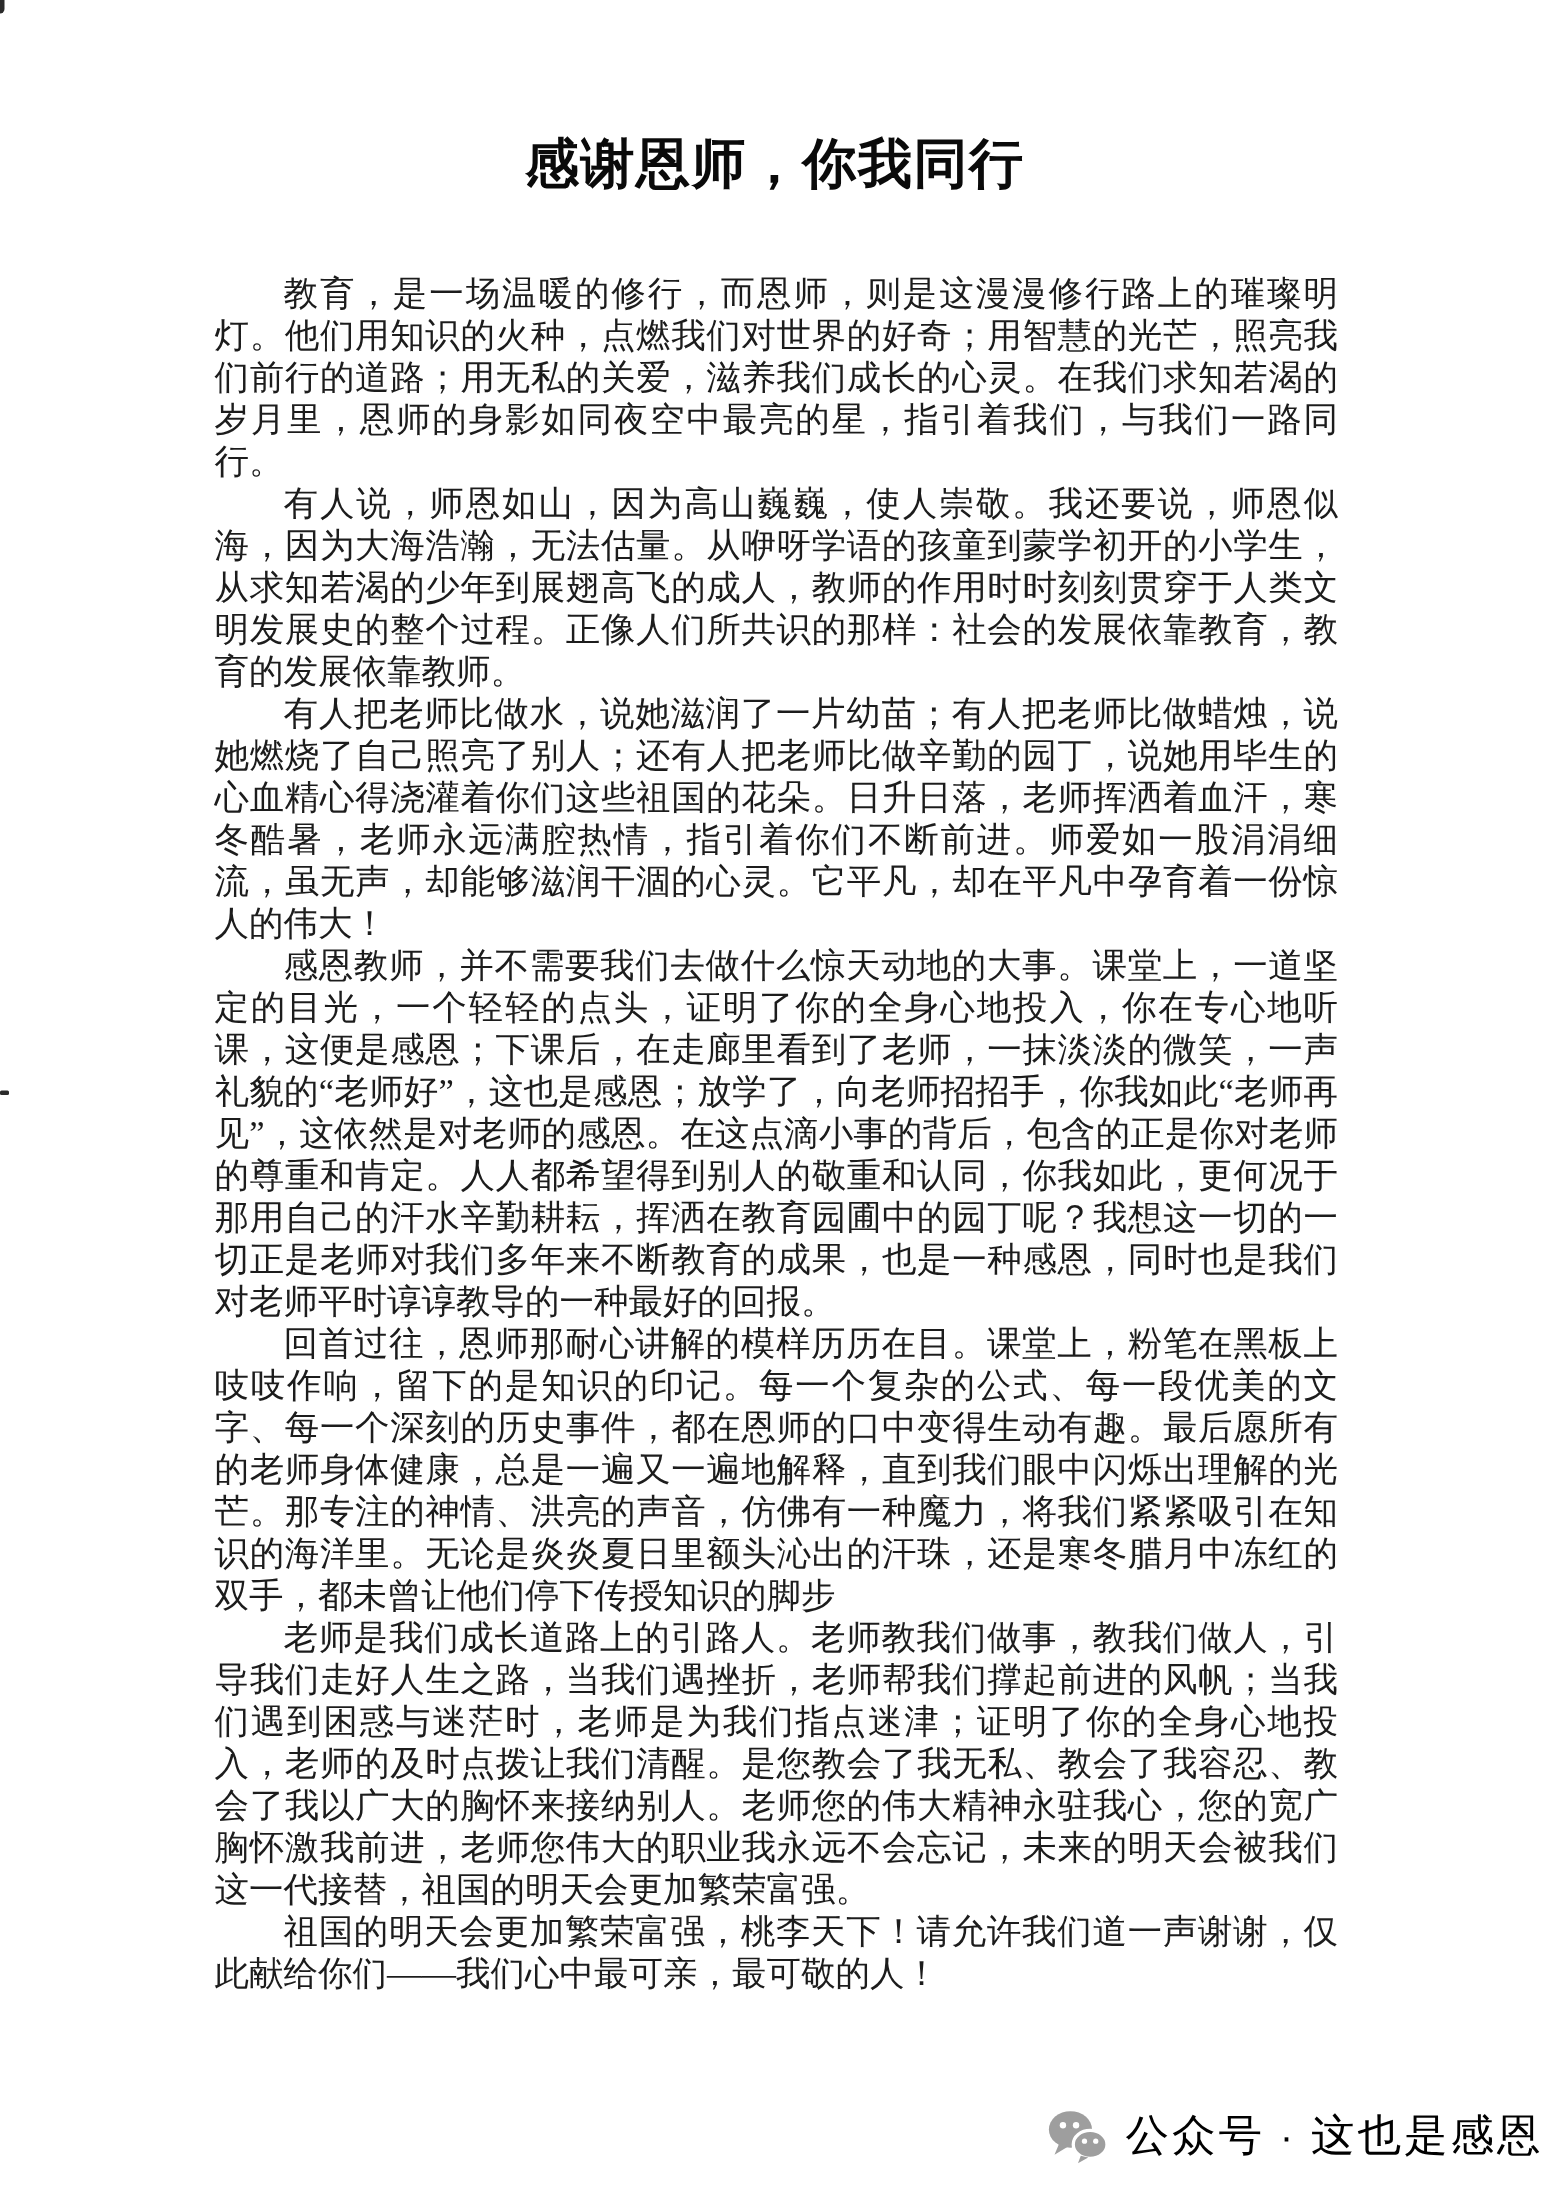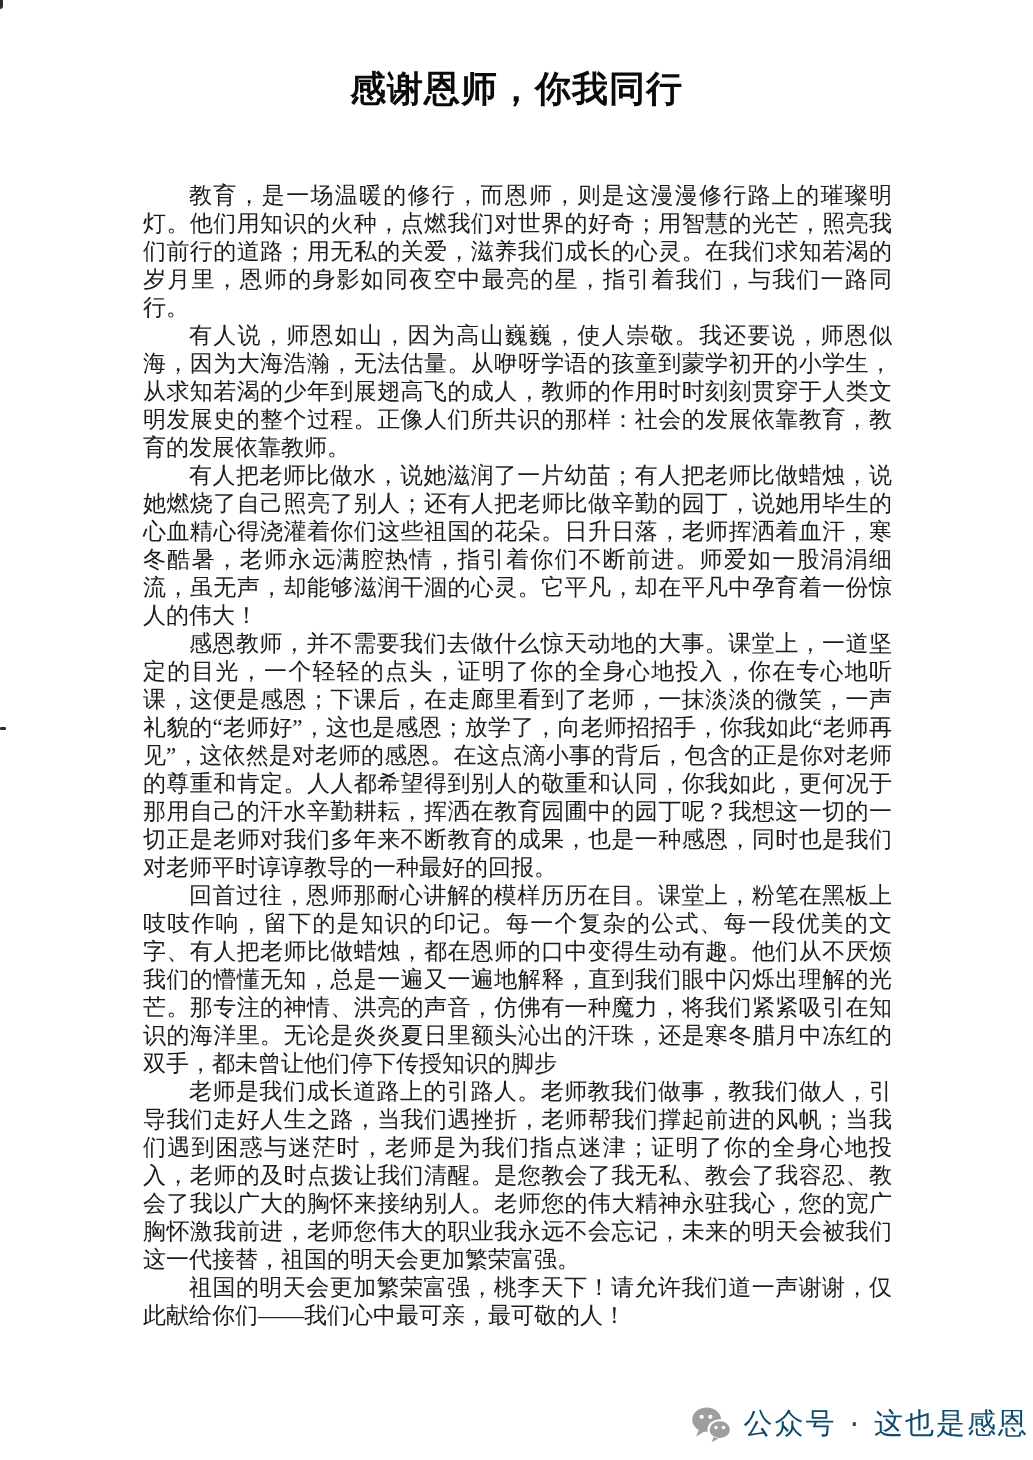--- a/index.html
+++ b/index.html
@@ -14,21 +14,21 @@
     overflow: hidden;
     font-family: "Liberation Serif", "DejaVu Serif", serif;
   }
   .page {
     position: absolute;
     inset: 0;
     background: #ffffff;
   }
   .title {
     margin: 0;
-    padding-top: 68px;
+    padding-top: 88px;
     text-align: center;
     font-size: 36px;
     line-height: 42px;
     font-weight: bold;
     color: #0a0a0a;
     letter-spacing: 1px;
     font-family: "Liberation Serif", "DejaVu Serif", serif;
   }
   .essay {
     position: absolute;
@@ -44,24 +44,24 @@
     margin: 0;
     text-indent: 2em;
     word-break: break-all;
   }
   .footer {
     position: absolute;
     right: 4px;
     bottom: 16px;
     display: flex;
     align-items: center;
-    color: #0c4a6e;
+    color: #000000;
     font-size: 29px;
     letter-spacing: 2px;
-    font-family: Liberation Mono, monospace;
+    font-family: Liberation Sans, sans-serif;
   }
   .footer .wicon {
     width: 40px;
     height: 40px;
     margin-right: 12px;
     display: inline-block;
   }
   .footer .sep {
     margin: 0 10px;
     font-size: 26px;
@@ -87,21 +87,21 @@
   <div class="artifact artifact-corner"></div>
   <div class="artifact artifact-edge"></div>
 
   <h1 class="title">感谢恩师，你我同行</h1>
 
   <div class="essay">
     <p>教育，是一场温暖的修行，而恩师，则是这漫漫修行路上的璀璨明灯。他们用知识的火种，点燃我们对世界的好奇；用智慧的光芒，照亮我们前行的道路；用无私的关爱，滋养我们成长的心灵。在我们求知若渴的岁月里，恩师的身影如同夜空中最亮的星，指引着我们，与我们一路同行。</p>
     <p>有人说，师恩如山，因为高山巍巍，使人崇敬。我还要说，师恩似海，因为大海浩瀚，无法估量。从咿呀学语的孩童到蒙学初开的小学生，从求知若渴的少年到展翅高飞的成人，教师的作用时时刻刻贯穿于人类文明发展史的整个过程。正像人们所共识的那样：社会的发展依靠教育，教育的发展依靠教师。</p>
     <p>有人把老师比做水，说她滋润了一片幼苗；有人把老师比做蜡烛，说她燃烧了自己照亮了别人；还有人把老师比做辛勤的园丁，说她用毕生的心血精心得浇灌着你们这些祖国的花朵。日升日落，老师挥洒着血汗，寒冬酷暑，老师永远满腔热情，指引着你们不断前进。师爱如一股涓涓细流，虽无声，却能够滋润干涸的心灵。它平凡，却在平凡中孕育着一份惊人的伟大！</p>
     <p>感恩教师，并不需要我们去做什么惊天动地的大事。课堂上，一道坚定的目光，一个轻轻的点头，证明了你的全身心地投入，你在专心地听课，这便是感恩；下课后，在走廊里看到了老师，一抹淡淡的微笑，一声礼貌的“老师好”，这也是感恩；放学了，向老师招招手，你我如此“老师再见”，这依然是对老师的感恩。在这点滴小事的背后，包含的正是你对老师的尊重和肯定。人人都希望得到别人的敬重和认同，你我如此，更何况于那用自己的汗水辛勤耕耘，挥洒在教育园圃中的园丁呢？我想这一切的一切正是老师对我们多年来不断教育的成果，也是一种感恩，同时也是我们对老师平时谆谆教导的一种最好的回报。</p>
-    <p>回首过往，恩师那耐心讲解的模样历历在目。课堂上，粉笔在黑板上吱吱作响，留下的是知识的印记。每一个复杂的公式、每一段优美的文字、有人把老师比做蜡烛，都在恩师的口中变得生动有趣。他们从不厌烦我们的懵懂无知，总是一遍又一遍地解释，直到我们眼中闪烁出理解的光芒。那专注的神情、洪亮的声音，仿佛有一种魔力，将我们紧紧吸引在知识的海洋里。无论是炎炎夏日里额头沁出的汗珠，还是寒冬腊月中冻红的双手，都未曾让他们停下传授知识的脚步</p>
+    <p>回首过往，恩师那耐心讲解的模样历历在目。课堂上，粉笔在黑板上吱吱作响，留下的是知识的印记。每一个复杂的公式、每一段优美的文字、每一个深刻的历史事件，都在恩师的口中变得生动有趣。最后愿所有的老师身体健康，总是一遍又一遍地解释，直到我们眼中闪烁出理解的光芒。那专注的神情、洪亮的声音，仿佛有一种魔力，将我们紧紧吸引在知识的海洋里。无论是炎炎夏日里额头沁出的汗珠，还是寒冬腊月中冻红的双手，都未曾让他们停下传授知识的脚步</p>
     <p>老师是我们成长道路上的引路人。老师教我们做事，教我们做人，引导我们走好人生之路，当我们遇挫折，老师帮我们撑起前进的风帆；当我们遇到困惑与迷茫时，老师是为我们指点迷津；证明了你的全身心地投入，老师的及时点拨让我们清醒。是您教会了我无私、教会了我容忍、教会了我以广大的胸怀来接纳别人。老师您的伟大精神永驻我心，您的宽广胸怀激我前进，老师您伟大的职业我永远不会忘记，未来的明天会被我们这一代接替，祖国的明天会更加繁荣富强。</p>
     <p>祖国的明天会更加繁荣富强，桃李天下！请允许我们道一声谢谢，仅此献给你们——我们心中最可亲，最可敬的人！</p>
   </div>
 
   <div class="footer">
     <span class="wicon">
       <svg width="40" height="40" viewBox="0 0 64 58" xmlns="http://www.w3.org/2000/svg">
         <ellipse cx="25" cy="22" rx="23" ry="19.5" fill="#9e9e9e"></ellipse>
         <path d="M13 37 L8 49 L23 40 Z" fill="#9e9e9e"></path>
         <circle cx="17" cy="17.5" r="3.4" fill="#ffffff"></circle>

